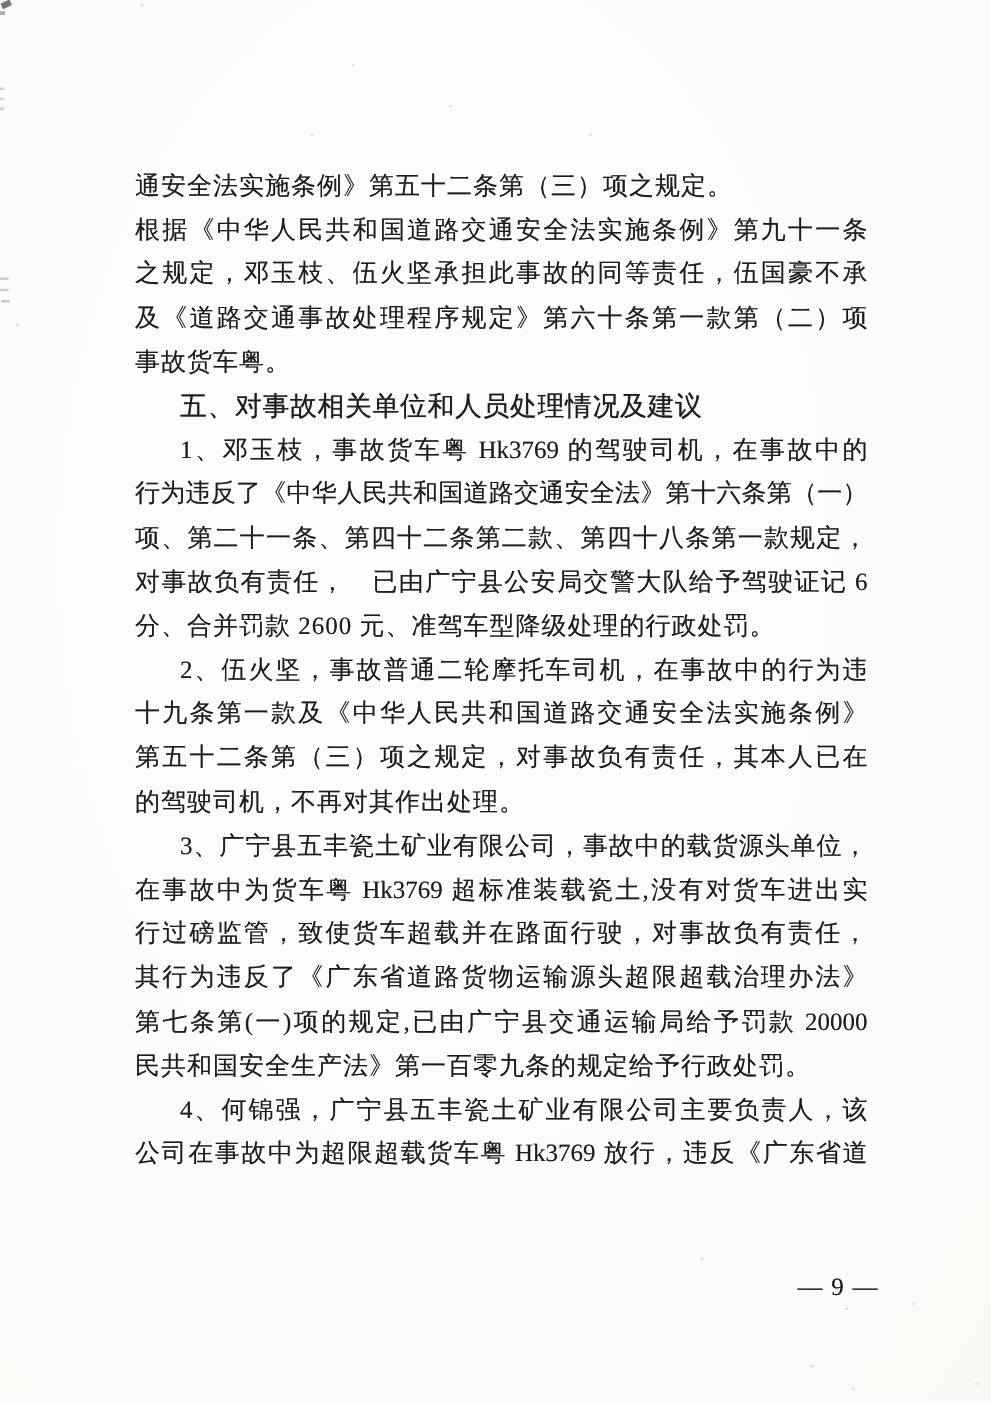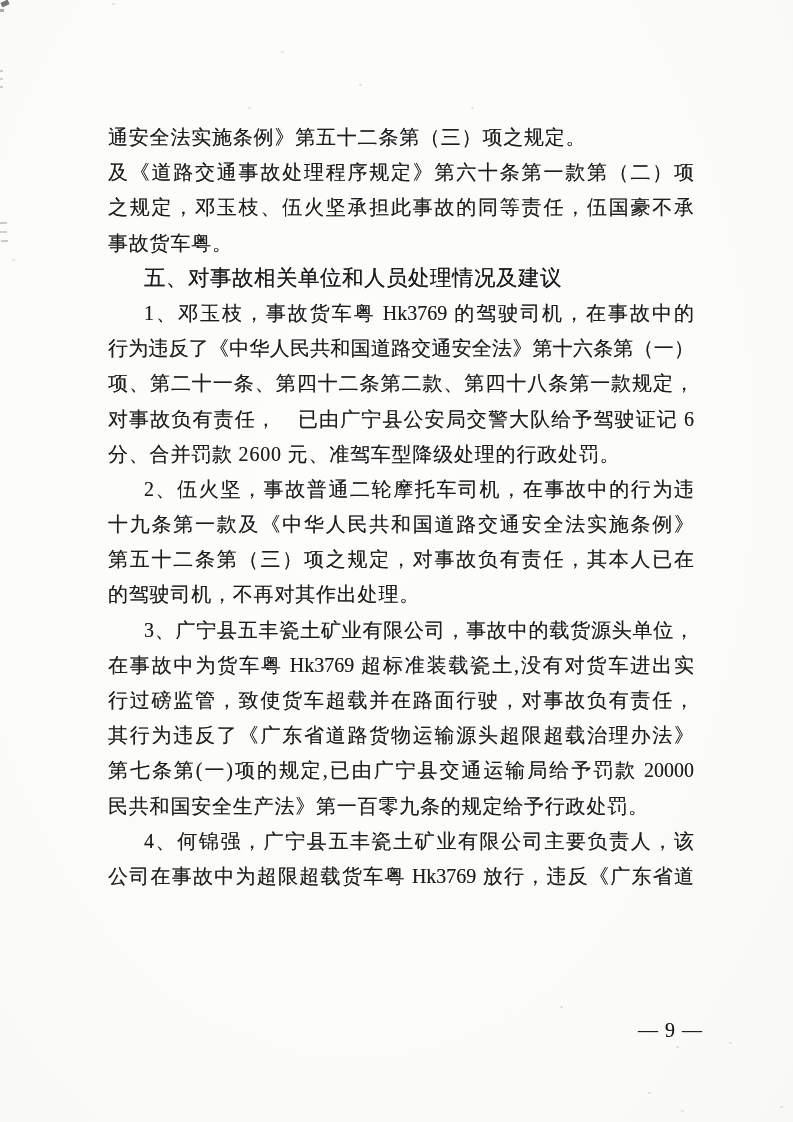--- a/index.html
+++ b/index.html
@@ -18,21 +18,21 @@
     width: 793px; height: 1122px;
     background: var(--paper);
     background-image: radial-gradient(ellipse at 45% 40%, #fdfdfc 0%, #fbfbf9 70%, #f8f8f5 100%);
     overflow: hidden;
     color: var(--ink);
   }
 
   
   .text-block {
     position: absolute;
-    left: 108px; top: 120px;
+    left: 108px; top: 132px;
     width: 586px;
   }
   .line {
     height: 35.2px;
     line-height: 35.2px;
     font-size: 20px;
     letter-spacing: 0.8px;
     white-space: nowrap;
     color: var(--ink);
     
@@ -113,22 +113,23 @@
     <div class="artifact corner-mark-1"></div>
     <div class="artifact corner-mark-2"></div>
     <div class="artifact edge-dashes-a"></div>
     <div class="artifact edge-dashes-b"></div>
     <div class="artifact speck-field-top"></div>
     <div class="artifact speck-field-bottom"></div>
   </div>
 
   <div class="text-block">
       <div class="line">通安全法实施条例》第五十二条第（三）项之规定。</div>
+      <div class="line justify">根据《中华人民共和国道路交通安全法实施条例》第九十一条</div>
+      <div class="line justify">之规定，邓玉枝、伍火坚承担此事故的同等责任，伍国豪不承</div>
       <div class="line justify">及《道路交通事故处理程序规定》第六十条第一款第（二）项</div>
-      <div class="line justify">之规定，邓玉枝、伍火坚承担此事故的同等责任，伍国豪不承</div>
       <div class="line">事故货车粤。</div>
       <div class="line indent heading">五、对事故相关单位和人员处理情况及建议</div>
       <div class="line justify indent">1、邓玉枝，事故货车粤 Hk3769 的驾驶司机，在事故中的</div>
       <div class="line justify">行为违反了《中华人民共和国道路交通安全法》第十六条第（一）</div>
       <div class="line justify">项、第二十一条、第四十二条第二款、第四十八条第一款规定，</div>
       <div class="line justify">对事故负有责任，　已由广宁县公安局交警大队给予驾驶证记 6</div>
       <div class="line">分、合并罚款 2600 元、准驾车型降级处理的行政处罚。</div>
       <div class="line justify indent">2、伍火坚，事故普通二轮摩托车司机，在事故中的行为违</div>
       <div class="line justify">十九条第一款及《中华人民共和国道路交通安全法实施条例》</div>
       <div class="line justify">第五十二条第（三）项之规定，对事故负有责任，其本人已在</div>

